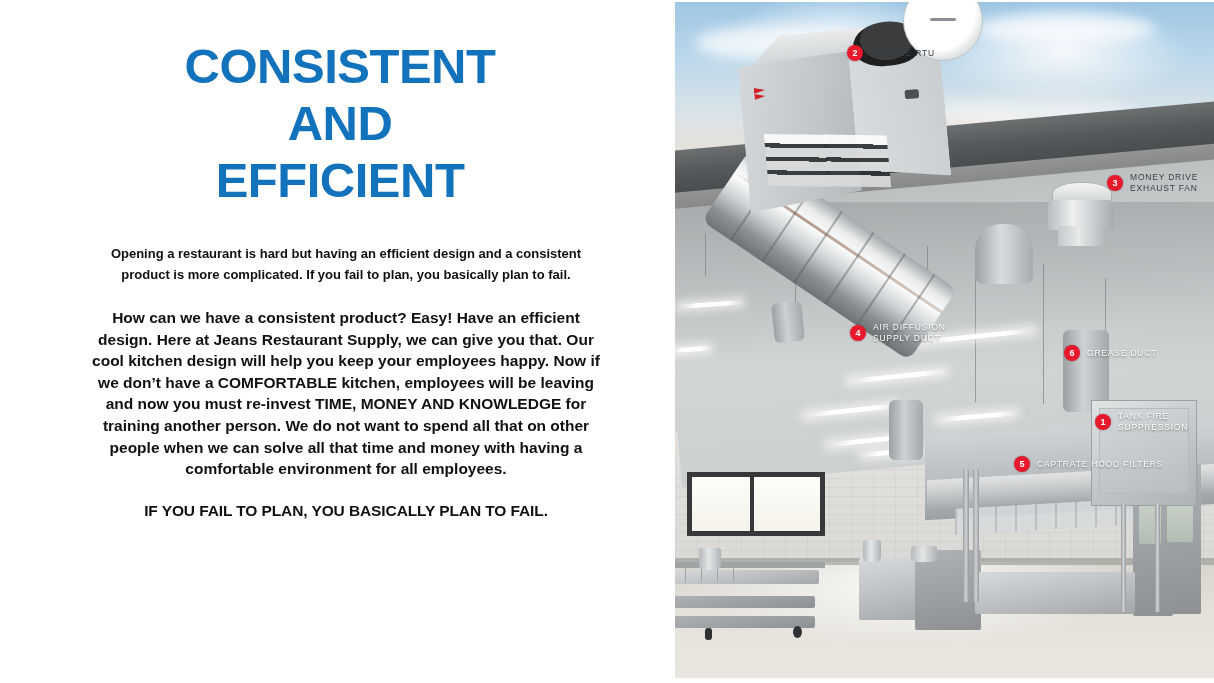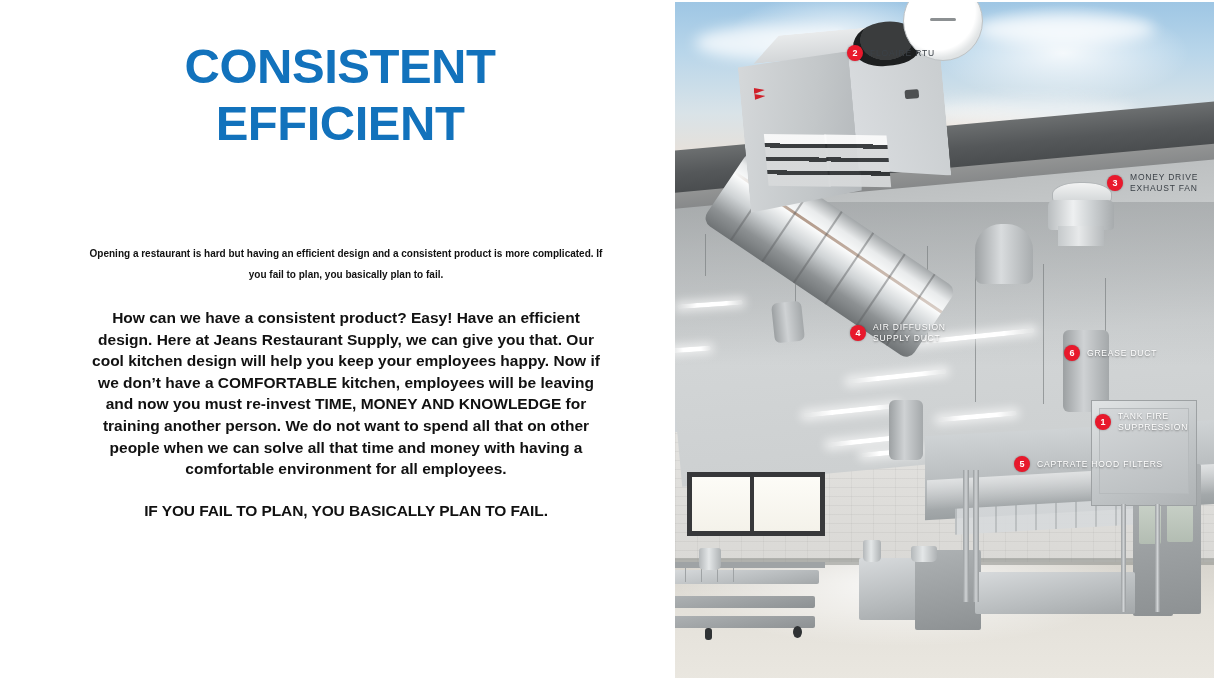--- a/index.html
+++ b/index.html
@@ -25,21 +25,21 @@
     letter-spacing:-0.5px;
     color:#1272BC;
   }
   .title span{display:block;}
 
   .body-block{
     position:absolute;left:86px;top:243px;width:520px;
     text-align:center;
   }
   .para{
-    font-size:10px;
+    font-size:13px;
     line-height:21px;
     font-weight:bold;
     color:#111111;
     margin:0;
   }
   .solution{
     font-size:16px;
     font-weight:bold;
     color:#FF0000;
     margin:20px 0 0 0;
@@ -335,20 +335,21 @@
 </style>
 </head>
 <body>
 
 <div class="slide">
 
   <div class="left-col">
 
     <div class="title">
       <span>CONSISTENT</span>
+      <span>AND</span>
       <span>EFFICIENT</span>
     </div>
 
     <div class="body-block">
       <p class="para">Opening a restaurant is hard but having an efficient design and a consistent product is more complicated. If you fail to plan, you basically plan to fail.</p>
       <p class="para2">How can we have a consistent product? Easy! Have an efficient design. Here at Jeans Restaurant Supply, we can give you that. Our cool kitchen design will help you keep your employees happy. Now if we don’t have a COMFORTABLE kitchen, employees will be leaving and now you must re-invest TIME, MONEY AND KNOWLEDGE for training another person. We do not want to spend all that on other people when we can solve all that time and money with having a comfortable environment for all employees.</p>
       <p class="closing">IF YOU FAIL TO PLAN, YOU BASICALLY PLAN TO FAIL.</p>
     </div>
 
   </div>

